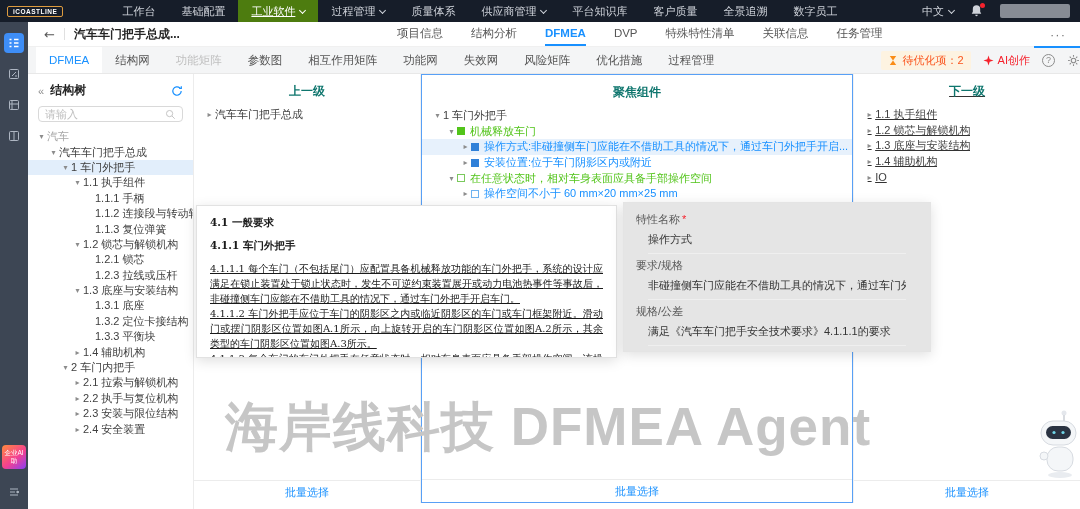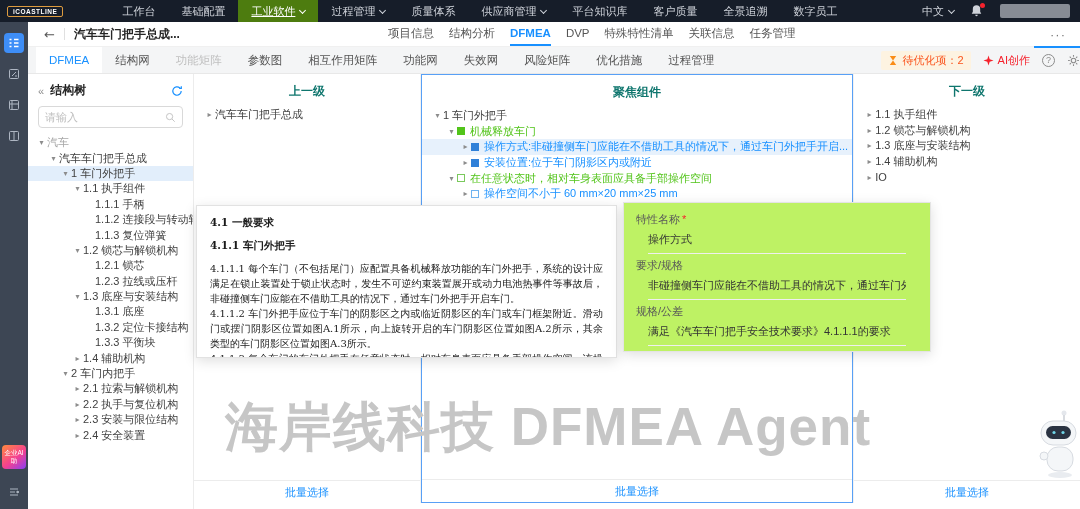--- a/index.html
+++ b/index.html
@@ -24,21 +24,21 @@
   .rail-icon { width:20px; height:20px; border-radius:4px; display:flex; align-items:center; justify-content:center; margin-top:11px; color:#aeb6c2; cursor:pointer; }
   .rail-icon.active { background:#3e8ef7; color:#fff; }
   .ai-badge { position:absolute; bottom:40px; left:2px; width:24px; height:24px; border-radius:4px; background:linear-gradient(140deg,#ff8a3d,#f5418f 55%,#8a3ff5); color:#fff; font-size:6.5px; line-height:1.25; display:flex; align-items:center; justify-content:center; text-align:center; cursor:pointer; }
   .rail-collapse { position:absolute; bottom:8px; color:#aeb6c2; cursor:pointer; }
 
   
   .pagebar { position:absolute; left:28px; top:22px; width:1052px; height:25px; background:#fff; border-bottom:1px solid #f0f0f0; display:flex; align-items:center; z-index:18; }
   .back { margin-left:16px; font-size:13px; color:#555; cursor:pointer; font-family:"DejaVu Sans",sans-serif; }
   .vdiv { width:1px; height:12px; background:#e0e0e0; margin:0 9px; }
   .page-title { font-weight:bold; font-size:12px; color:#262626; }
-  .header-tabs { position:absolute; left:360px; top:0; height:100%; display:flex; gap:15px; align-items:center; }
+  .header-tabs { position:absolute; left:369px; top:0; height:100%; display:flex; gap:28px; align-items:center; }
   .h-tab { height:100%; display:flex; align-items:center; font-size:11.5px; color:#555; cursor:pointer; border-bottom:2px solid transparent; white-space:nowrap; }
   .h-tab.active { color:#1890ff; border-bottom-color:#1890ff; font-weight:bold; }
   .more-btn { position:absolute; right:14px; color:#777; font-size:13px; letter-spacing:1px; cursor:pointer; }
 
   
   .toolbar { position:absolute; left:28px; top:47px; width:1052px; height:27px; background:#f4f5f6; border-bottom:1px solid #e8e8e8; display:flex; align-items:center; padding-left:8px; z-index:18; }
   .tool-tab { padding:0 13px; height:100%; display:flex; align-items:center; font-size:11.5px; color:#555; cursor:pointer; white-space:nowrap; }
   .tool-tab.active { background:#fff; color:#1890ff; }
   .tool-tab.disabled { color:#c0c0c0; }
   .toolbar-right { margin-left:auto; display:flex; align-items:center; gap:12px; padding-right:0; }
@@ -46,57 +46,57 @@
   .ai-create { color:#f5222d; font-size:11px; display:flex; align-items:center; gap:4px; cursor:pointer; white-space:nowrap; }
   .help-icon { width:13px; height:13px; border:1px solid #8c8c8c; border-radius:50%; color:#8c8c8c; font-size:9px; display:flex; align-items:center; justify-content:center; cursor:pointer; }
   .ink-extra { position:absolute; right:0; top:-1px; width:46px; height:2px; background:#1890ff; }
 
   
   .tree-panel { position:absolute; left:28px; top:74px; width:166px; height:435px; background:#fff; border-right:1px solid #ececec; z-index:15; }
   .tree-header { display:flex; align-items:center; padding:8px 10px 7px; }
   .chevrons { color:#8c8c8c; font-size:11px; cursor:pointer; }
   .tree-title { font-weight:bold; font-size:12px; margin-left:6px; color:#262626; }
   .refresh { margin-left:auto; cursor:pointer; display:flex; }
-  .search { margin:0 10px; height:22px; border:1px solid #d9d9d9; border-radius:4px; display:flex; align-items:center; padding:0 6px; }
+  .search { margin:0 10px; height:16px; border:1px solid #d9d9d9; border-radius:4px; display:flex; align-items:center; padding:0 6px; }
   .search input { border:none; outline:none; flex:1; font-size:11px; color:#333; width:100px; font-family:inherit; }
   .search input::placeholder { color:#bfbfbf; }
   .tree { margin-top:7px; font-size:11px; color:#404040; }
   .tree-row { height:15.4px; display:flex; align-items:center; white-space:nowrap; overflow:hidden; cursor:pointer; }
   .tree-row.selected { background:#e2eefb; }
   .tree-row.muted { color:#a8a8a8; }
   .caret { width:11px; flex:none; color:#8c8c8c; font-size:8px; text-align:center; font-family:"DejaVu Sans",sans-serif; }
 
   
   .main { position:absolute; left:194px; top:74px; width:886px; height:429px; display:flex; background:#fff; z-index:10; }
   .col { flex:1; position:relative; }
   .col.parent-col { border-right:1px solid #f2f2f2; }
   .col.focus-col { border:1px solid #58a0f6; }
-  .col.next-col { border-left:1px solid #f2f2f2; }
+  .col.next-col { border-left:1px solid #f2f2f2;text-decoration:underline; }
   .col-header { text-align:center; font-weight:bold; font-size:12px; color:#0f766e; padding:9px 0 7px; }
   .col-list { font-size:11px; color:#404040; }
   .c-row { height:15.6px; display:flex; align-items:center; white-space:nowrap; overflow:hidden; cursor:pointer; padding-right:4px; }
   .c-row.selected { background:#e7f1fc; }
   .c-row .caret { width:11px; }
   .c-row.green { color:#52c41a; }
   .c-row.blue { color:#1890ff; }
   .marker { width:8px; height:8px; flex:none; margin-right:5px; }
   .marker.green-filled { background:#52c41a; }
   .marker.blue-filled { background:#2f80d8; }
   .marker.green-empty { border:1px solid #7ac95c; background:#fff; }
   .marker.blue-empty { border:1px solid #6fb3f0; background:#fff; }
   .col-footer { position:absolute; bottom:0; left:0; right:0; height:23px; border-top:1px solid #ececec; display:flex; align-items:center; justify-content:center; }
   .batch-link { color:#1890ff; font-size:11px; cursor:pointer; }
 
   
   .doc-panel { position:absolute; left:196px; top:205px; width:421px; height:153px; background:#fff; border:1px solid #e2e2e2; box-shadow:0 3px 12px rgba(0,0,0,.13); z-index:30; padding:9px 13px; font-family:"DejaVu Serif","Liberation Serif",serif; font-size:10px; line-height:1.5; overflow:hidden; color:#1a1a1a; }
   .doc-h { font-weight:bold; font-size:10.5px; margin-bottom:7px; }
-  .doc-p { text-align:justify; }
-
-  
-  .form-panel { position:absolute; left:623px; top:202px; width:308px; height:150px; background:#bef264; border:1px solid #e4e4e4; box-shadow:0 3px 12px rgba(0,0,0,.13); z-index:30; padding:5px 0 0; overflow:hidden; }
+  .doc-p { text-align:justify;text-decoration:underline; }
+
+  
+  .form-panel { position:absolute; left:623px; top:202px; width:308px; height:150px; background:#e5e5e5; border:1px solid #e4e4e4; box-shadow:0 3px 12px rgba(0,0,0,.13); z-index:30; padding:5px 0 0; overflow:hidden; }
   .field-label { padding:4px 12px 2px; font-size:11px; color:#595959; }
   .req { color:#f5222d; margin-left:2px; }
   .field-value { margin:0 24px; padding:3px 0 6px; font-size:11px; color:#333; border-bottom:1px solid #efefef; white-space:nowrap; overflow:hidden; cursor:text; }
 
   
   .watermark { position:absolute; left:225px; top:392px; font-size:53px; font-weight:bold; color:#c6c6c6; white-space:nowrap; z-index:12; letter-spacing:1px; }
   .robot { position:absolute; left:1033px; top:408px; z-index:13; }
 </style>
 </head>
 <body>

